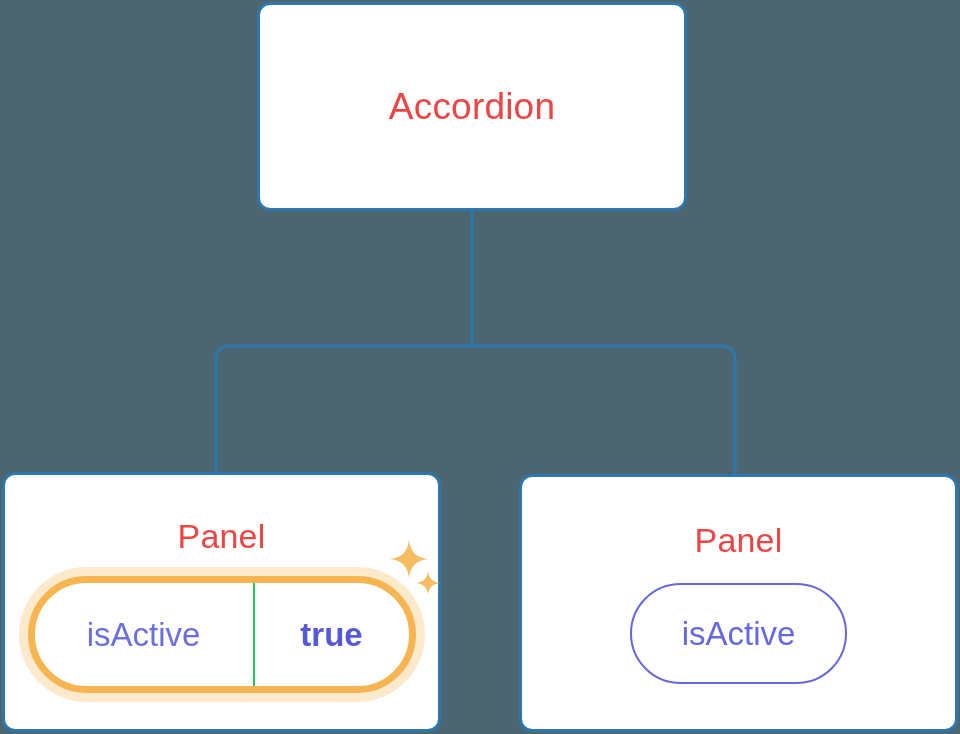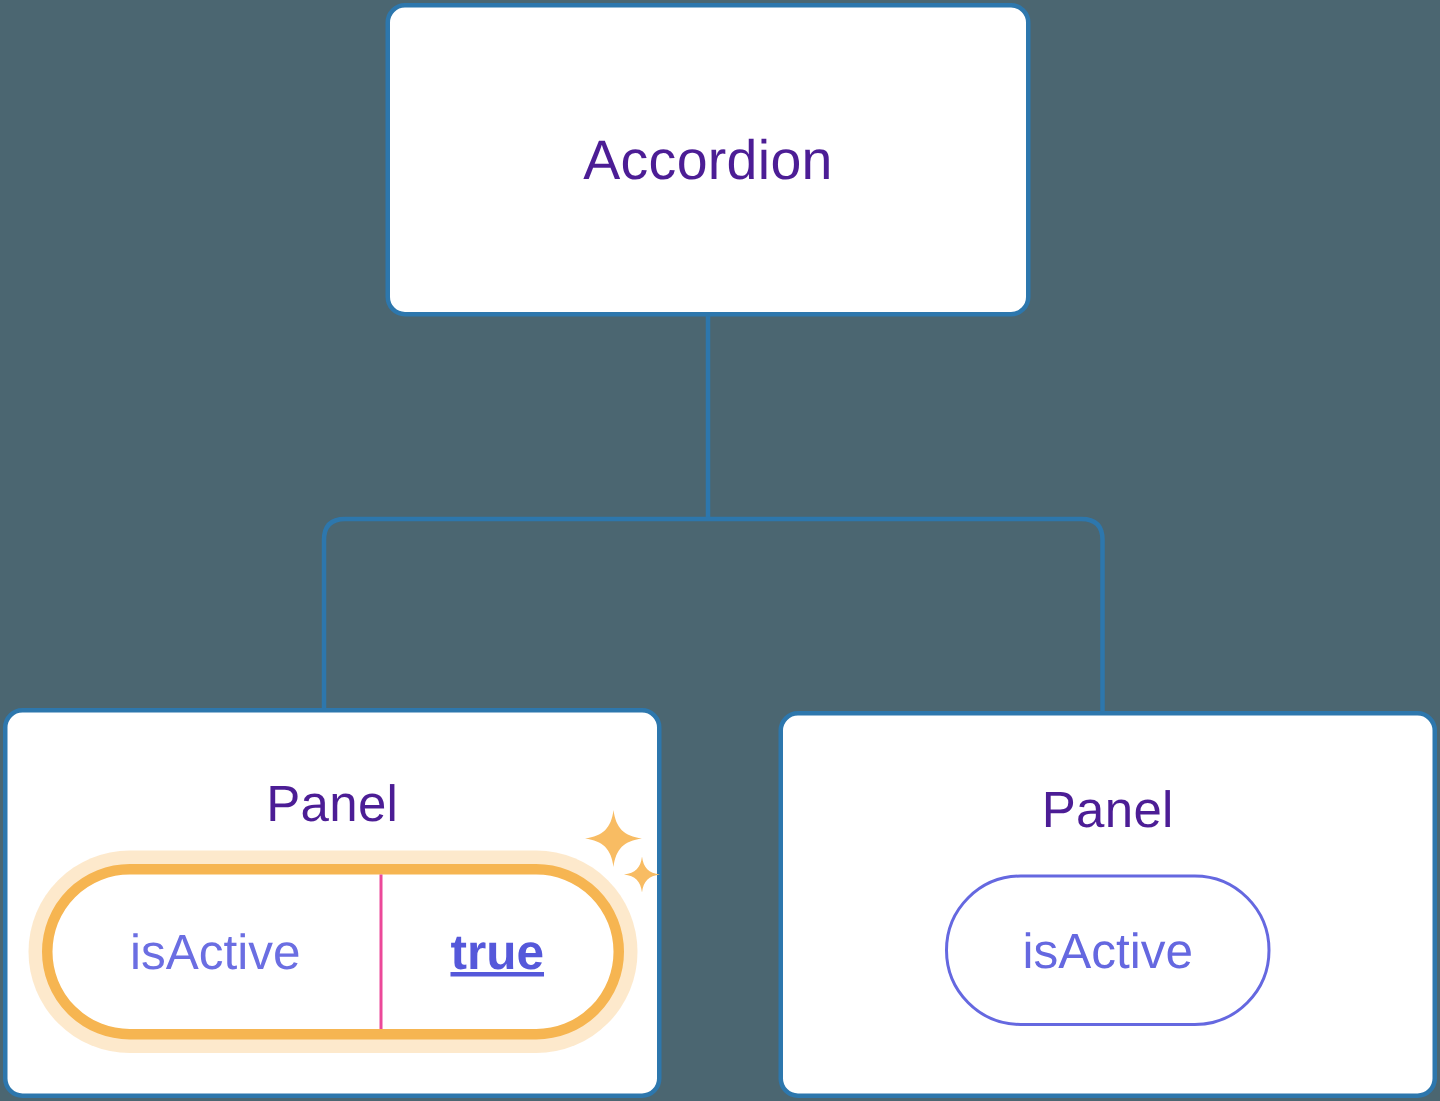--- a/index.html
+++ b/index.html
@@ -20,21 +20,21 @@
     box-sizing:border-box;
     display:flex;flex-direction:column;align-items:center;
   }
   .node-root{left:257px;top:2px;width:430px;height:209px;justify-content:center;}
   .node-root .node-title{margin:0;}
 
   .node-left{left:2px;top:472px;width:439px;height:260px;}
   .node-right{left:519px;top:474px;width:439px;height:258px;}
 
   .node-title{
-    color:#4c1d95;font-size:34px;line-height:1;font-weight:400;
+    color:#ef4444;font-size:34px;line-height:1;font-weight:400;
     letter-spacing:.2px;white-space:nowrap;
   }
   .node-root .node-title{font-size:37px;}
   .node-left .node-title{margin-top:44px;}
   .node-right .node-title{margin-top:46px;}
 
   
   .pill-wrap{position:relative;display:flex;align-items:center;justify-content:flex-start;}
   .node-left .pill-wrap{margin-top:23px;}
   .node-right .pill-wrap{margin-top:26px;}
@@ -52,22 +52,22 @@
   .pill-key{width:213px;}
   .pill-val{width:153px;border-left:2px solid #6568e0;}
 
   
   .pill.highlight{
     border:7px solid #f6b551;height:117px;
     box-shadow:0 0 0 9px rgba(248,187,95,.32);
   }
   .pill.highlight .pill-key{width:218px;color:#6b6ee2;}
   .pill.highlight .pill-val{
-    width:156px;border-left:2px solid #ec4899;
-    color:#5558da;font-weight:700;text-decoration:underline;
+    width:156px;border-left:2px solid #22c55e;
+    color:#5558da;font-weight:700;
   }
 
   
   .sparkles{position:absolute;pointer-events:none;}
   .sparkle-big{position:absolute;left:0;top:0;}
   .sparkle-small{position:absolute;left:26px;top:31px;}
 </style>
 </head>
 <body>
 

